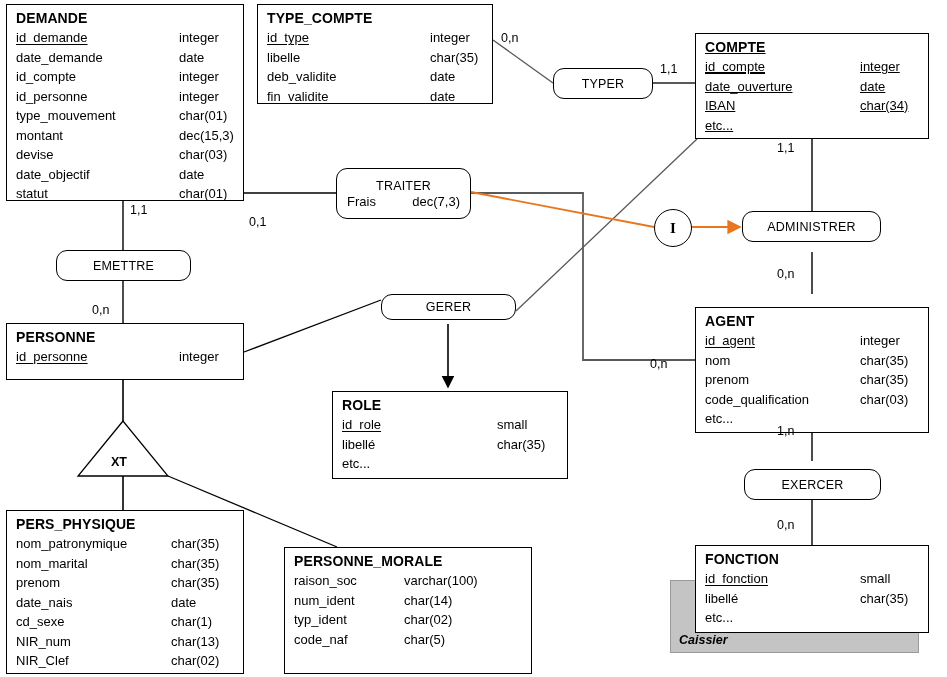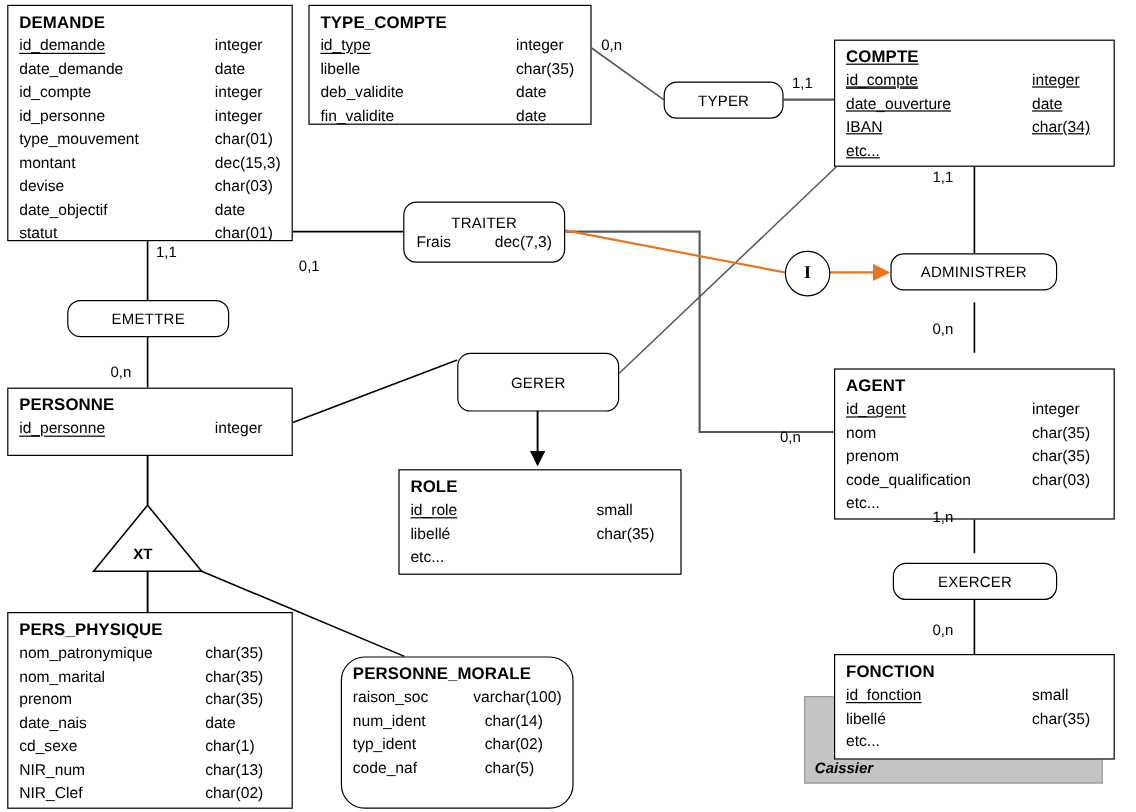--- a/index.html
+++ b/index.html
@@ -334,21 +334,21 @@
     <div class="attr-row">
       <span class="aname" style="width:155px">NIR_num</span>
       <span class="atype">char(13)</span>
     </div>
     <div class="attr-row">
       <span class="aname" style="width:155px">NIR_Clef</span>
       <span class="atype">char(02)</span>
     </div>
   </div>
 
-  <div class="entity" style="left:284px; top:547px; width:194px; height:127px;border-radius:20px;">
+  <div class="entity" style="left:284px; top:547px; width:248px; height:127px;">
     <div class="ent-title">PERSONNE_MORALE</div>
     <div class="attr-row">
       <span class="aname" style="width:110px">raison_soc</span>
       <span class="atype">varchar(100)</span>
     </div>
     <div class="attr-row">
       <span class="aname" style="width:110px">num_ident</span>
       <span class="atype">char(14)</span>
     </div>
     <div class="attr-row">
@@ -394,21 +394,21 @@
   </div>
 
   <div class="relation" style="left:742px; top:211px; width:139px; height:31px;">
     <div class="rel-title">ADMINISTRER</div>
   </div>
 
   <div class="relation" style="left:56px; top:250px; width:135px; height:31px;">
     <div class="rel-title">EMETTRE</div>
   </div>
 
-  <div class="relation" style="left:381px; top:294px; width:135px; height:49px;">
+  <div class="relation" style="left:381px; top:294px; width:135px; height:26px;">
     <div class="rel-title">GERER</div>
   </div>
 
   <div class="relation" style="left:744px; top:469px; width:137px; height:31px;">
     <div class="rel-title">EXERCER</div>
   </div>
 
   <div class="icircle" style="left:654px; top:209px;">
     <span>I</span>
   </div>

